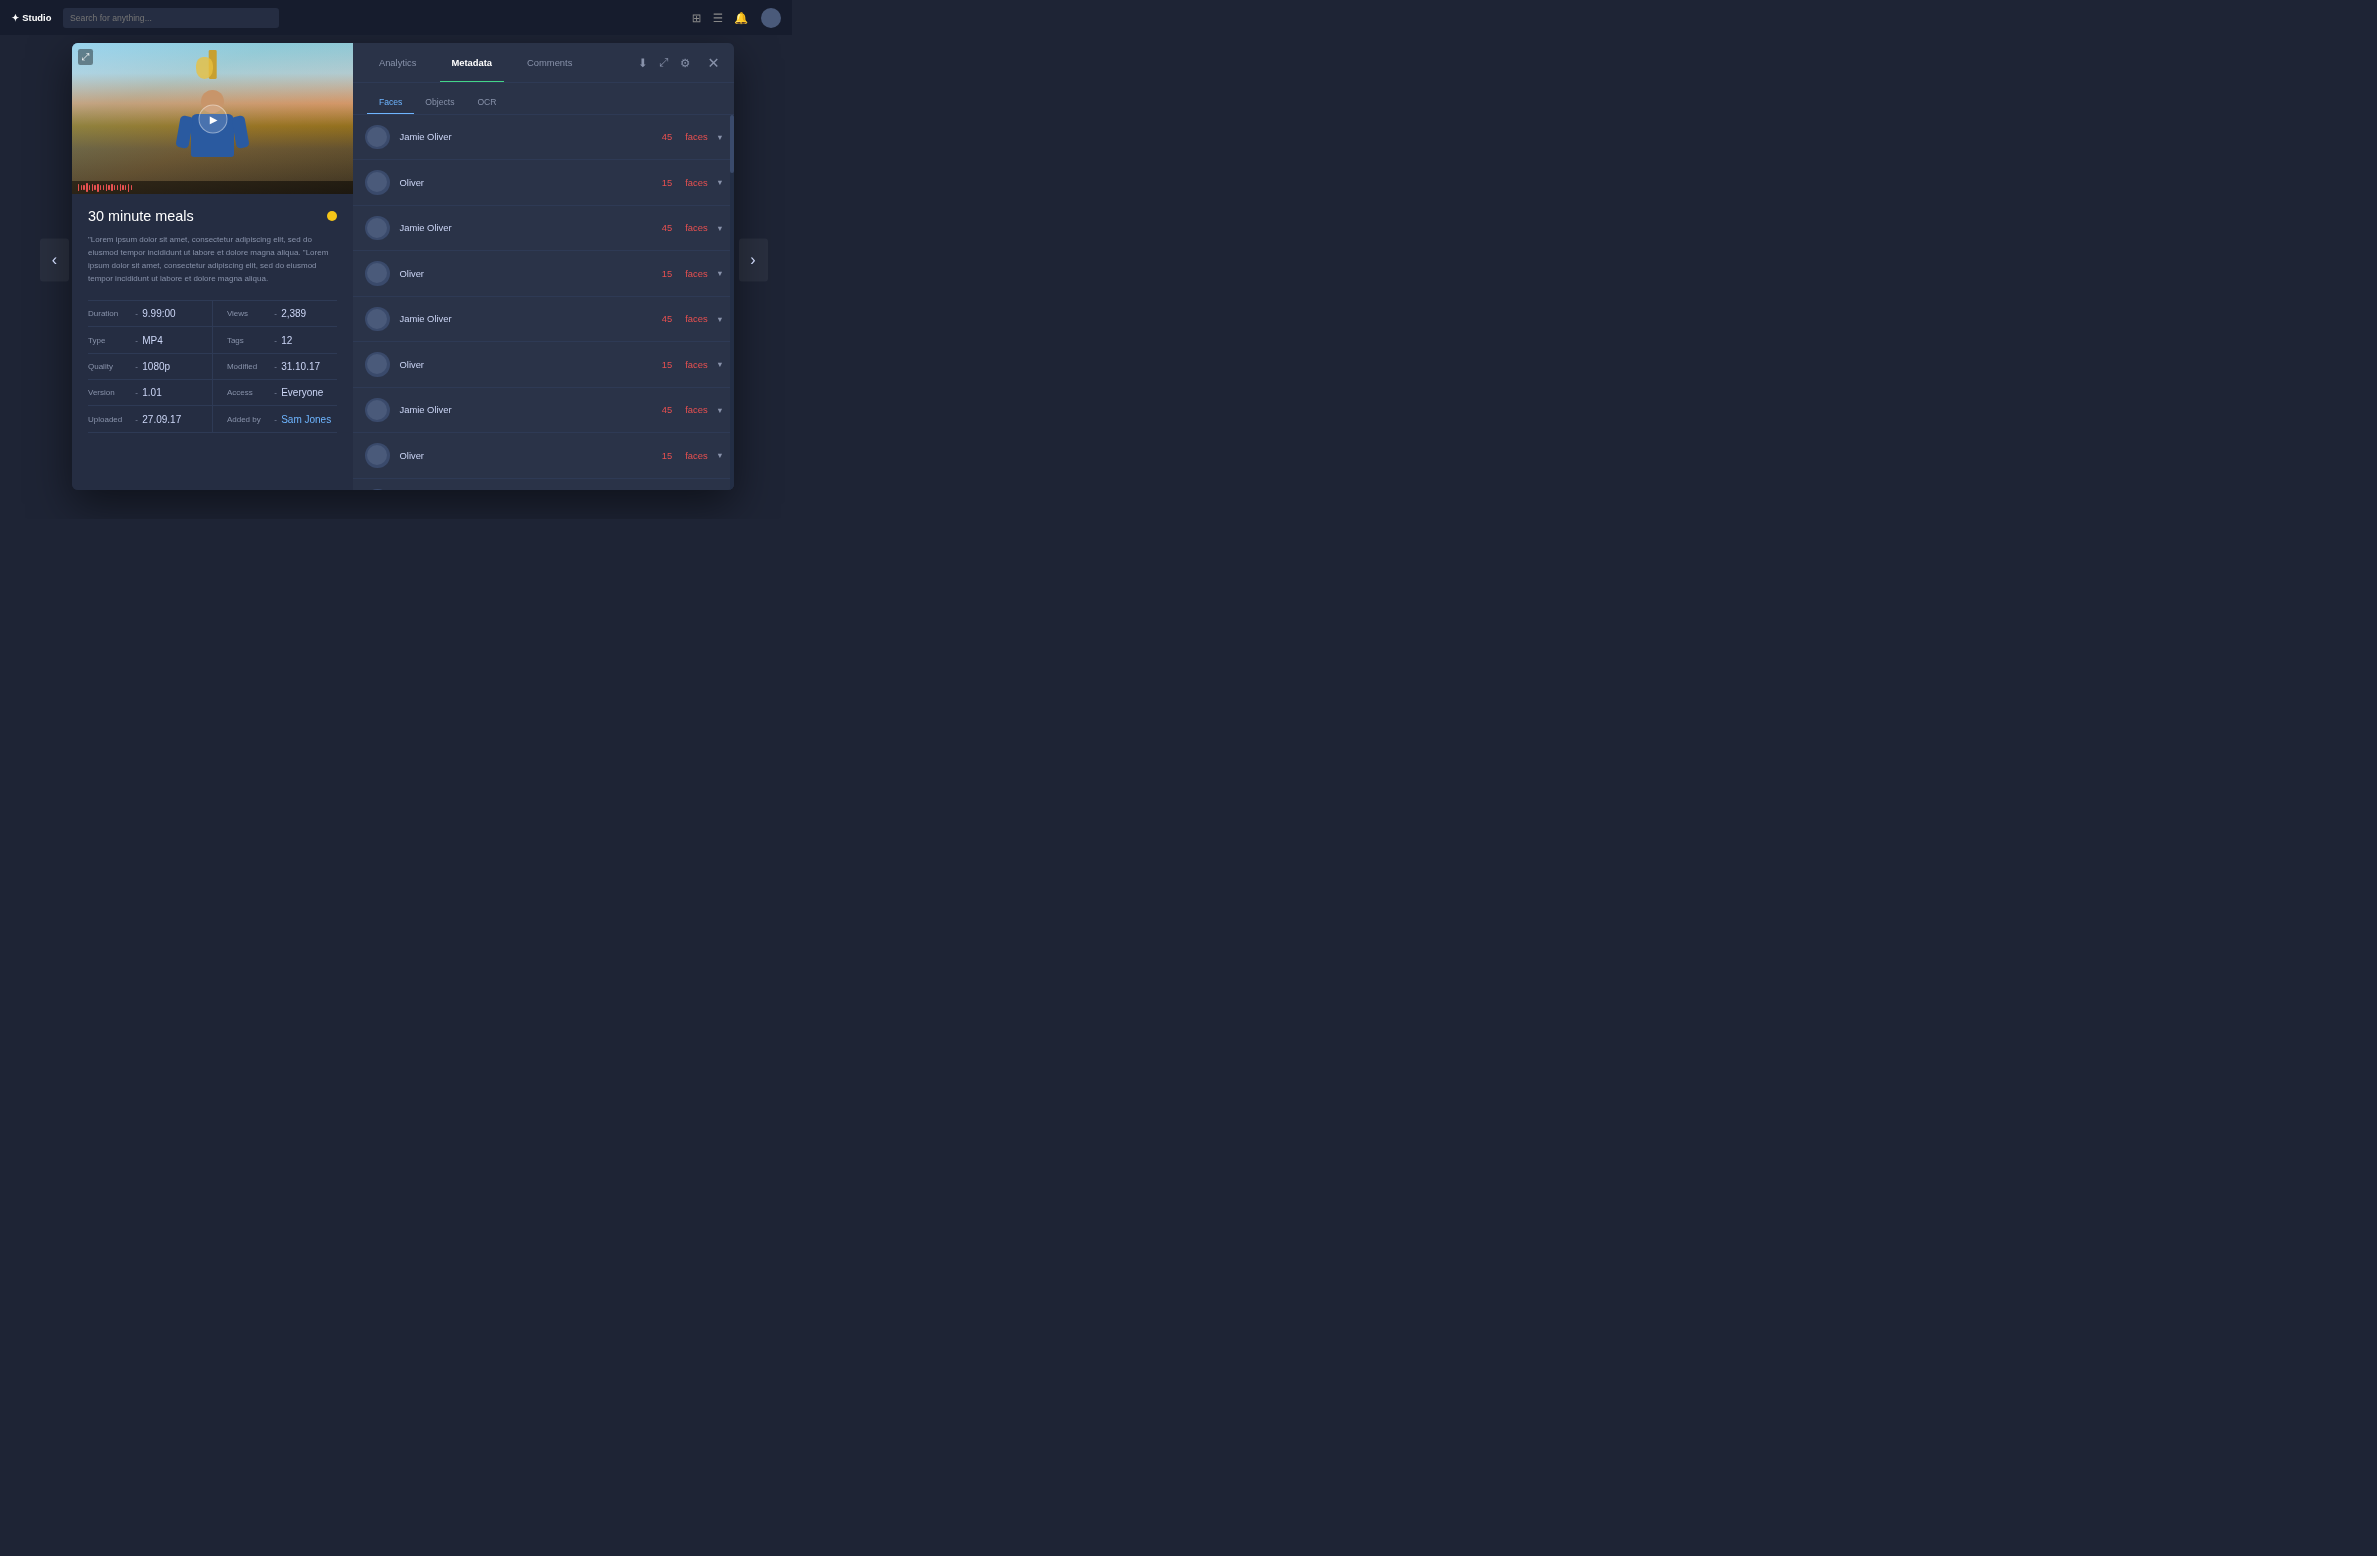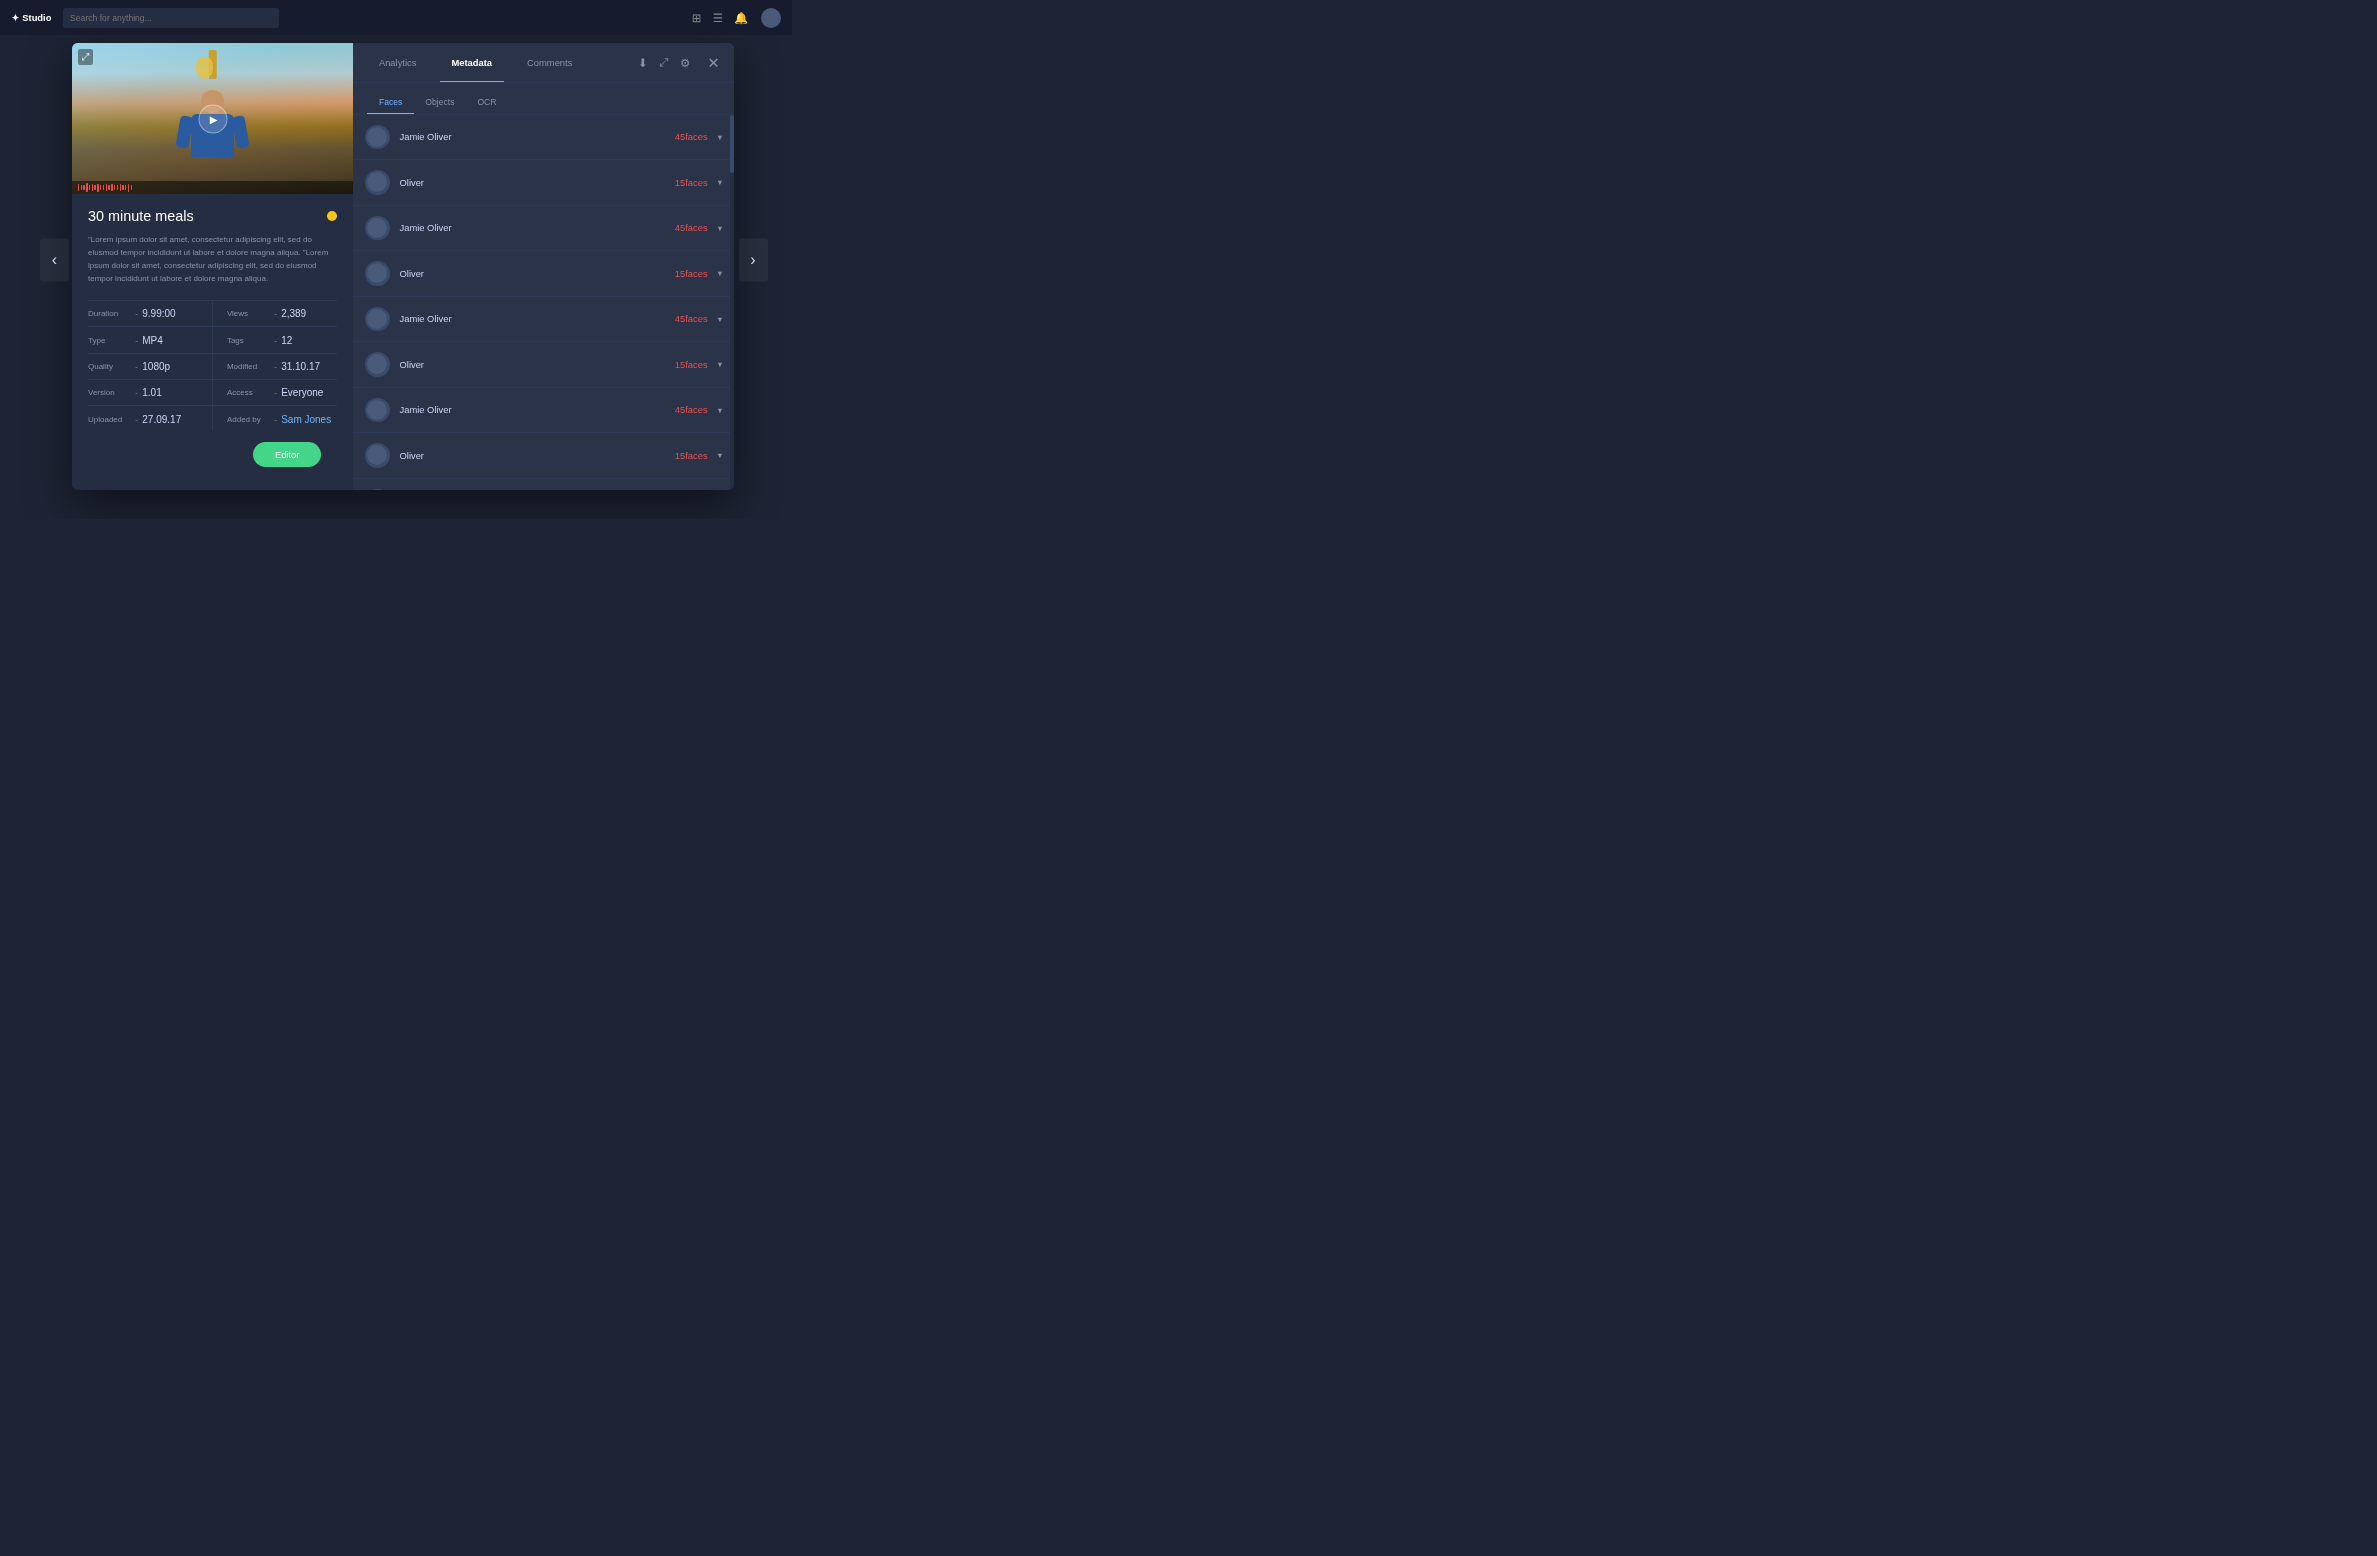--- a/index.html
+++ b/index.html
@@ -329,21 +329,21 @@
       background: #4a5a7a;
     }
     .face-name {
       color: #ccd6f6;
       font-size: 9.4px;
       flex: 1;
     }
     .face-count {
       display: flex;
       align-items: center;
-      gap: 0;
+      gap: 13px;
     }
     .face-num {
       color: #e85050;
       font-size: 9.4px;
     }
     .face-label {
       color: #e85050;
       font-size: 9.4px;
     }
     .face-chevron {
@@ -537,23 +537,20 @@
           <span class="meta-value">27.09.17</span>
         </div>
         <div class="meta-item">
           <span class="meta-label">Added by</span>
           <span class="meta-sep">-</span>
           <span class="meta-value link">Sam Jones</span>
         </div>
       </div>
     </div>
 
-    <div class="left-panel-bottom">
-      <button class="editor-btn">Editor</button>
-    </div>
   </div>
 
   <div class="right-panel">
 
     <div class="tab-bar">
       <div class="tab">
         <span>Analytics</span>
       </div>
       <div class="tab active">
         <span>Metadata</span>

